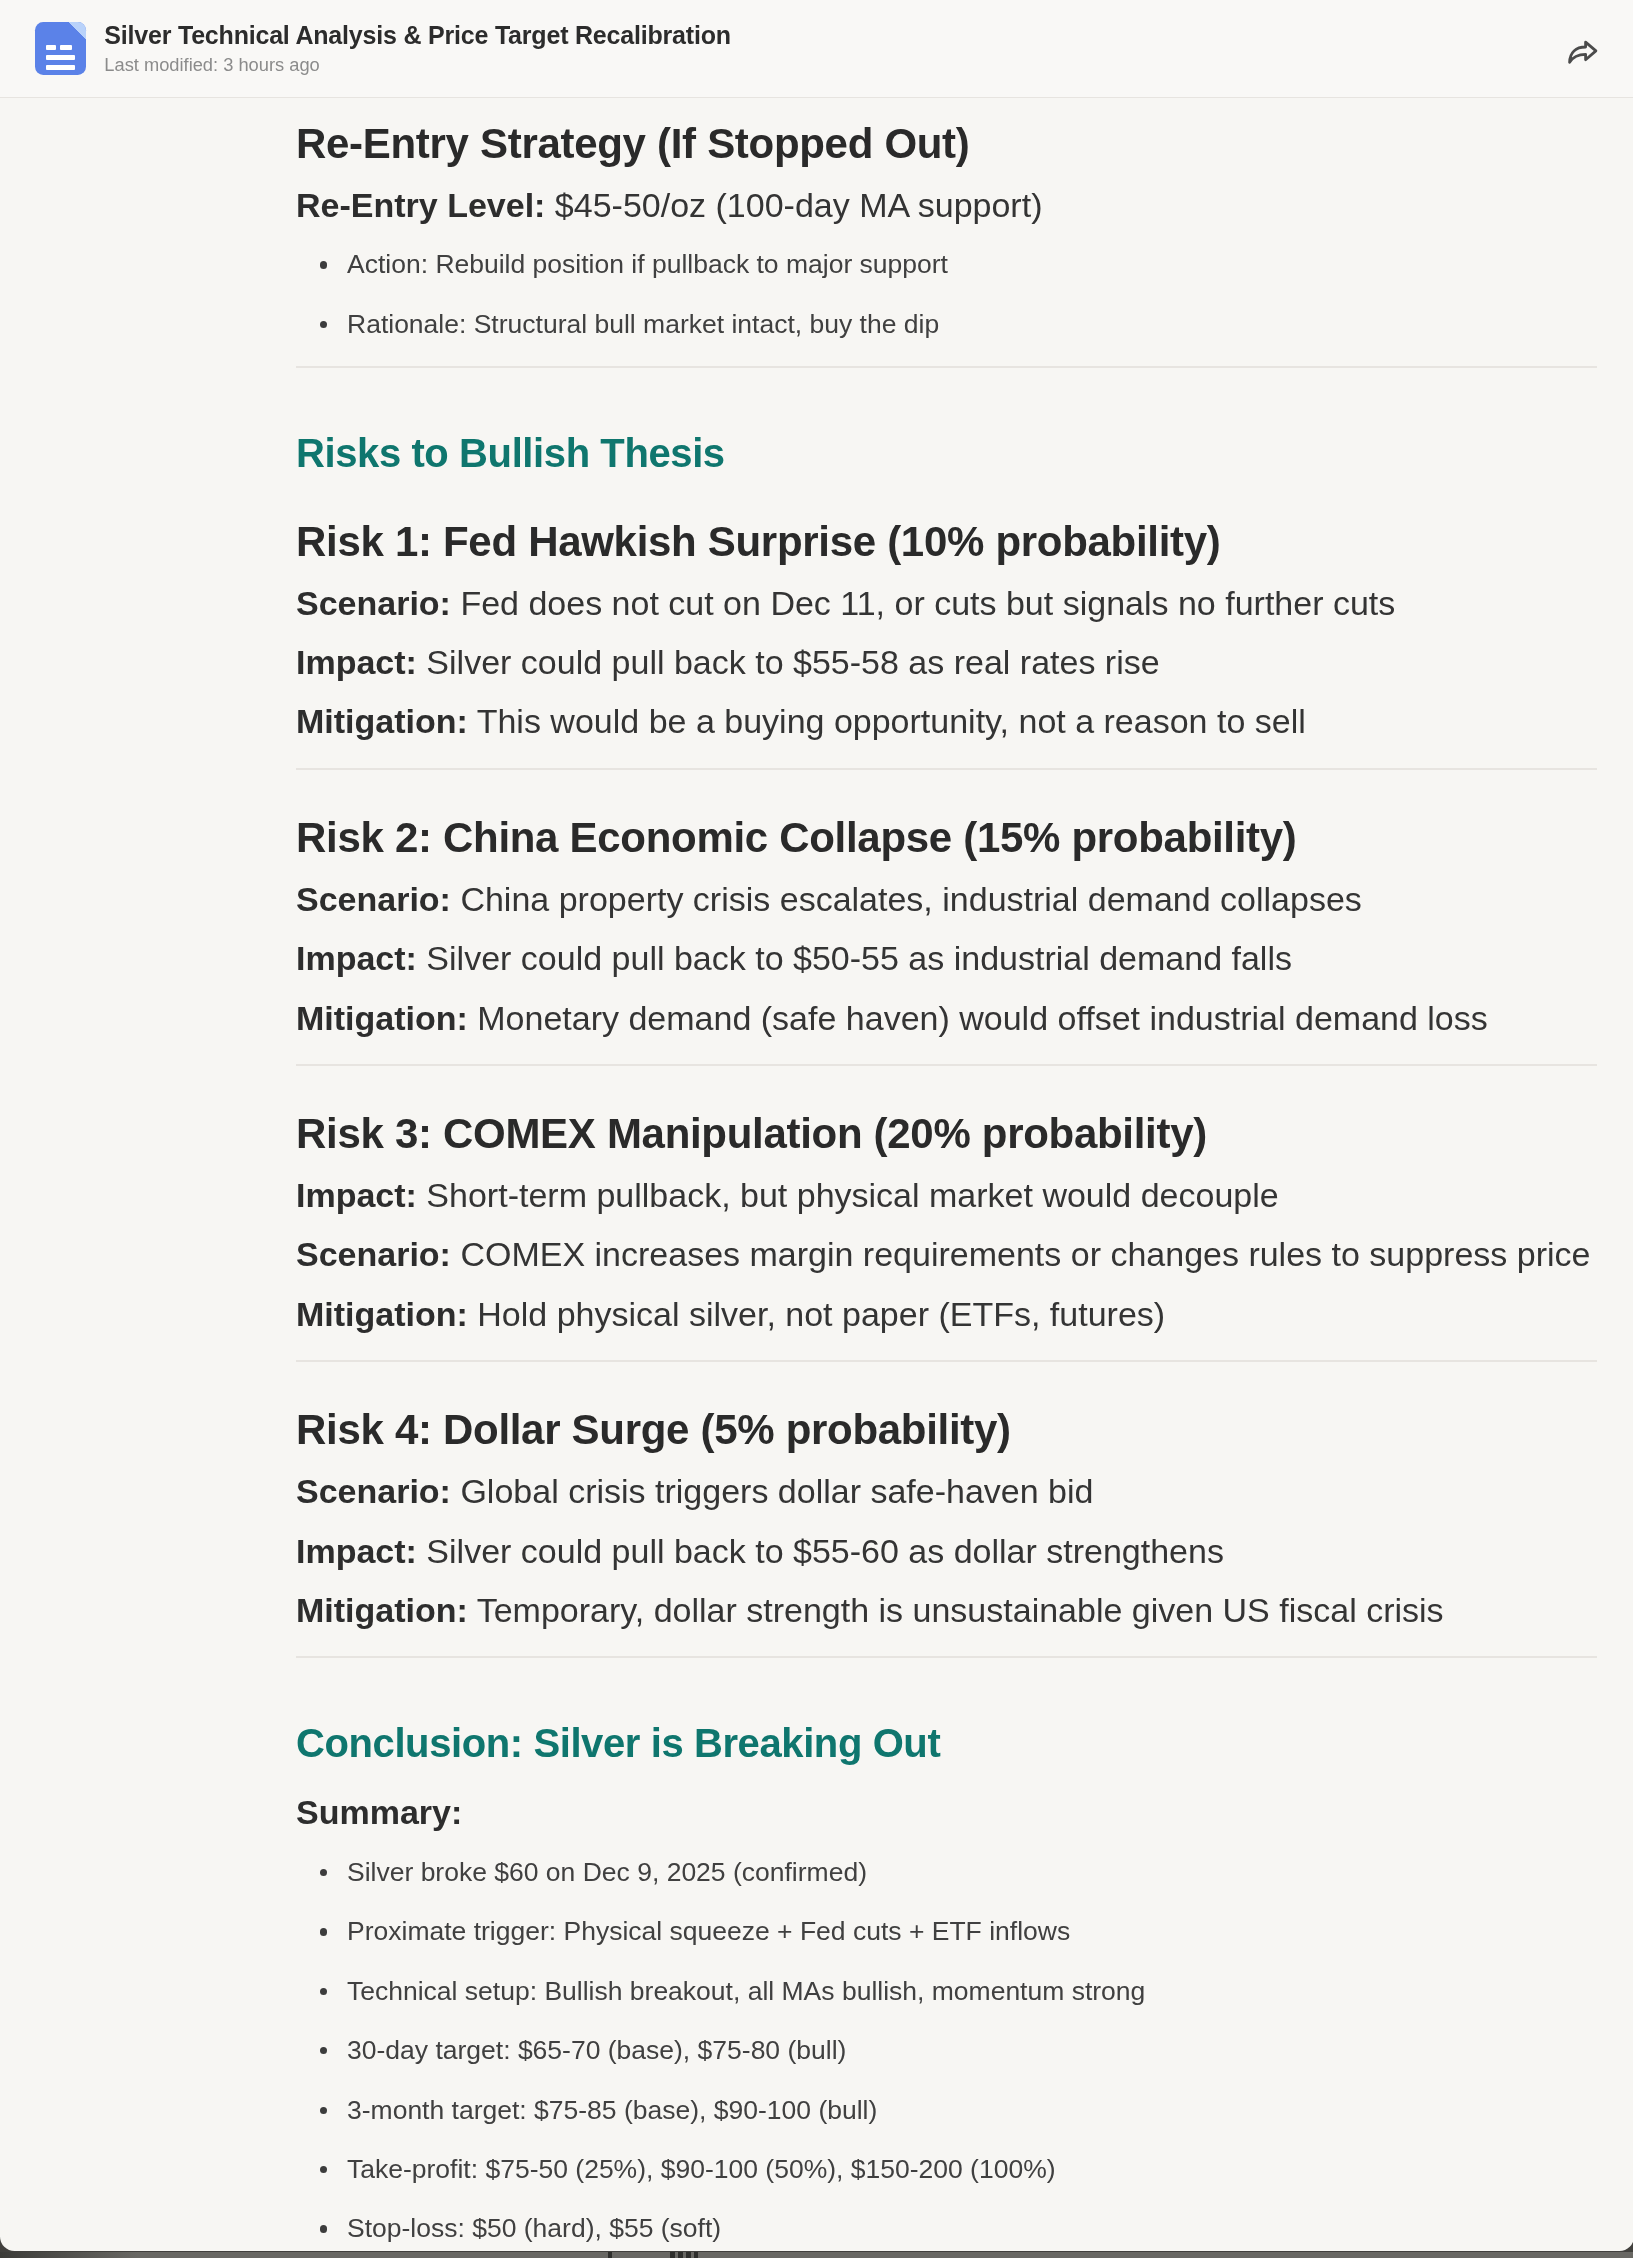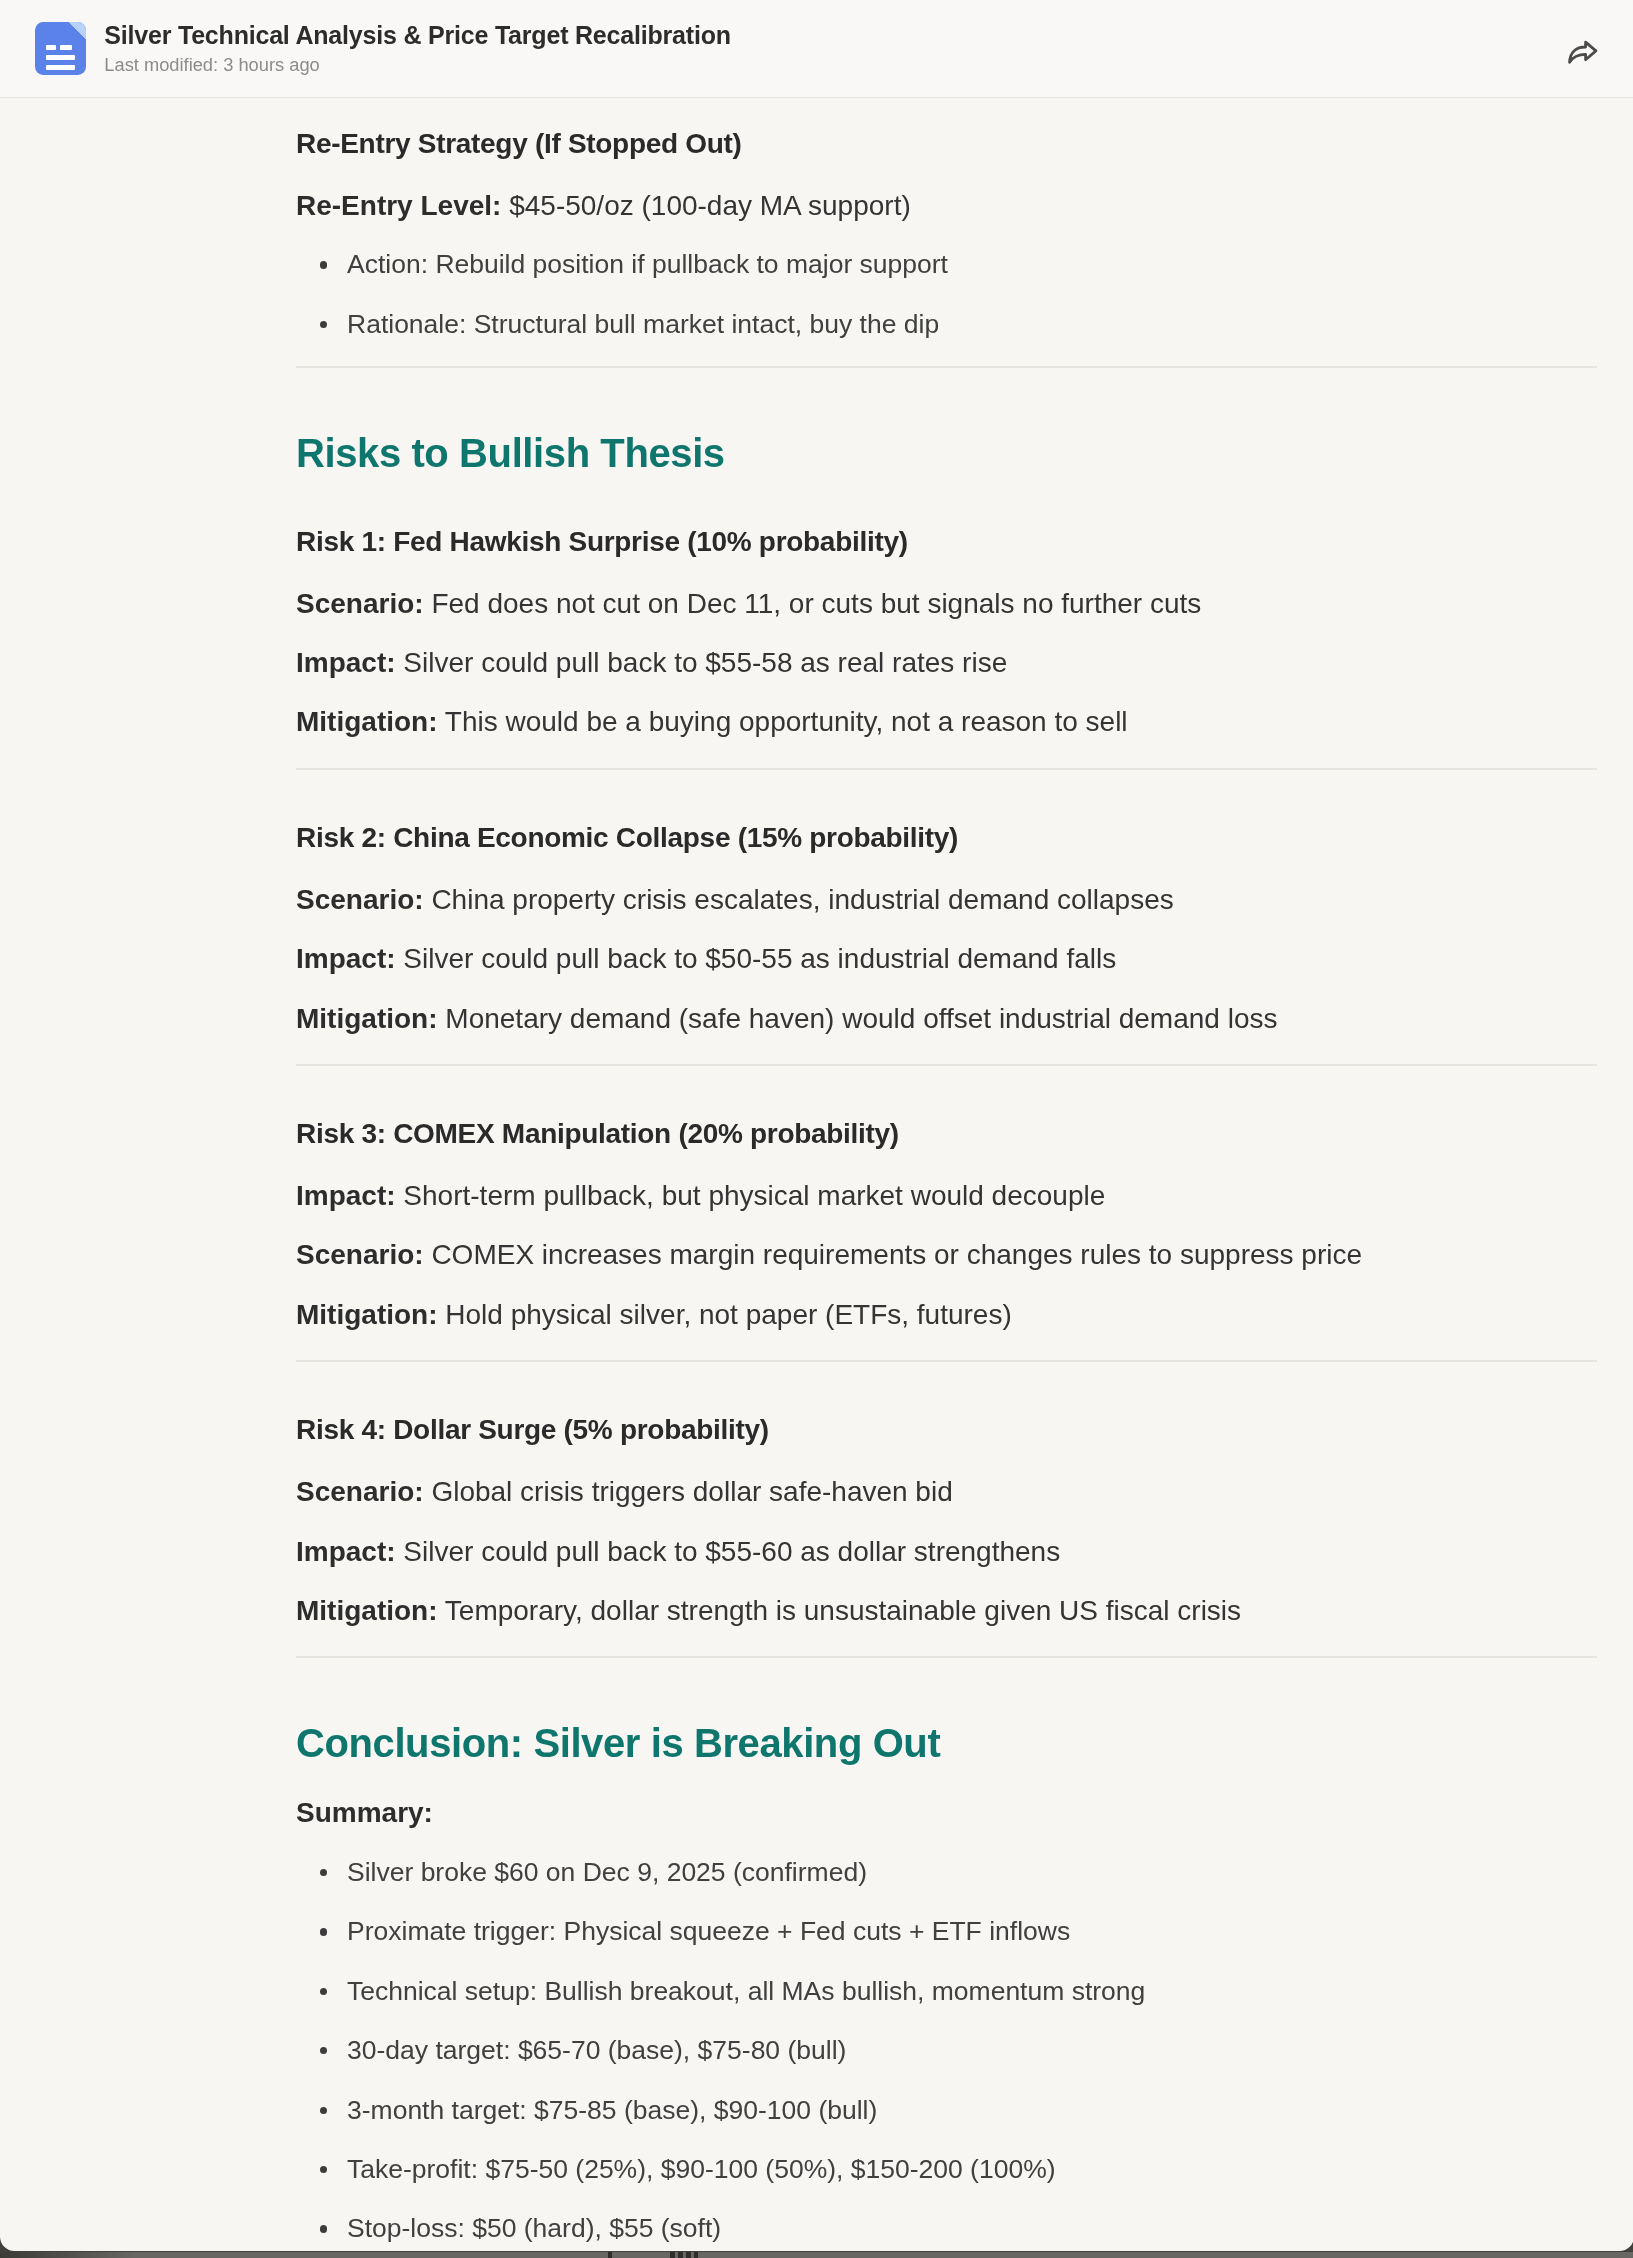--- a/index.html
+++ b/index.html
@@ -44,29 +44,29 @@
     font-size:25px;font-weight:700;color:#2c2c2c;letter-spacing:-0.2px;line-height:29px;
   }
   .hdr-sub{font-size:18.3px;color:#8b8b8b;margin-top:4.6px;line-height:22px;}
   .share-btn{
     position:absolute;right:35px;top:37px;width:33px;height:33px;
     background:none;border:none;padding:0;cursor:pointer;
   }
   
   .doc{margin:0 37px 0 296px;color:#333;}
   .doc h3{
-    font-size:28px;line-height:33px;font-weight:700;color:#2a2a2a;
+    font-size:42px;line-height:33px;font-weight:700;color:#2a2a2a;
     letter-spacing:-0.3px;margin:51px 0 31px;
   }
   .doc > h3:first-child{margin-top:29px;}
   .doc h2{
     font-size:40px;line-height:42px;font-weight:700;color:#0f766e;
     letter-spacing:-0.4px;margin:64px 0 35px;
   }
-  .doc p{font-size:28px;line-height:27.4px;margin:32px 0;color:#343434;}
+  .doc p{font-size:34px;line-height:27.4px;margin:32px 0;color:#343434;}
   .doc b{font-weight:700;color:#2d2d2d;}
   .doc hr{border:none;border-top:2.7px solid #e7e4e0;margin:27.4px 0 0;}
   .doc ul{list-style:none;margin:32px 0 0;padding:0;}
   .doc li{
     position:relative;padding-left:51px;
     font-size:26.5px;line-height:27.4px;color:#404040;
   }
   .doc li + li{margin-top:32px;}
   .doc li::before{
     content:"";position:absolute;left:24px;top:10px;

